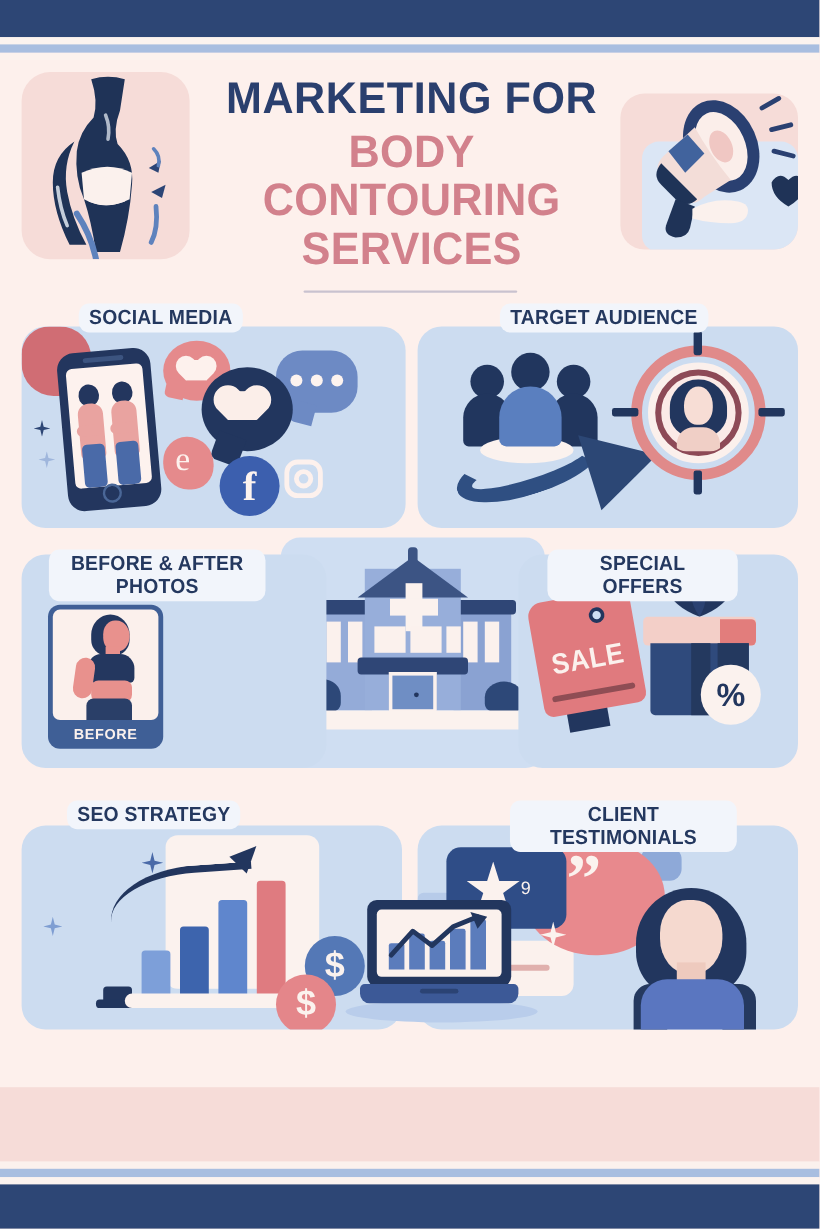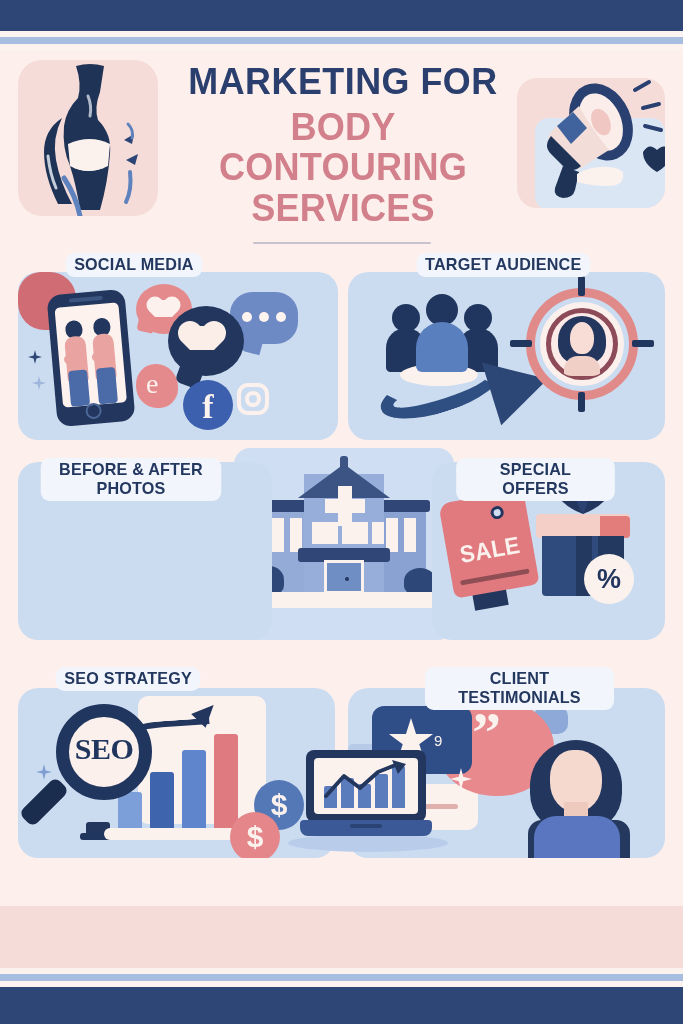--- a/index.html
+++ b/index.html
@@ -500,20 +500,34 @@
       <div class="cl-door">
           <i></i>
         </div>
       <div class="bush" style="left:-8px; top:110px; width:30px; height:28px;"></div>
       <div class="bush" style="right:-10px; top:112px; width:32px; height:26px;"></div>
       <div class="cl-ground"></div>
     </div>
   </div>
 
   <div class="panel" id="panel-ba">
+    <div class="ba-card left">
+      <div class="ba-img">
+        <div class="woman">
+          <div class="hair"></div>
+            <div class="face"></div>
+            <div class="neck"></div>
+          <div class="top"></div>
+            <div class="mid"></div>
+            <div class="pant"></div>
+            <div class="arm"></div>
+        </div>
+      </div>
+      <div class="ba-cap">BEFORE</div>
+    </div>
   </div>
   <div class="panel-label" id="lbl-ba">BEFORE &amp; AFTER
 PHOTOS</div>
 
   <div class="panel" id="panel-offers">
     <div class="tag-stem"></div>
     <div class="tag-string"></div>
     <div class="sale-tag">
       <div class="hole"></div>
       <div class="txt">SALE</div>
@@ -543,25 +557,20 @@
     <div class="chart-card"></div>
     <div class="bar" style="left:68px; width:24px; height:14px; background:#22365e;"></div>
     <div class="bar" style="left:100px; width:24px; height:44px; background:#7d9fd9;"></div>
     <div class="bar" style="left:132px; width:24px; height:64px; background:#3d64ad;"></div>
     <div class="bar" style="left:164px; width:24px; height:86px; background:#5f86cd;"></div>
     <div class="bar" style="left:196px; width:24px; height:102px; background:#df7b80;"></div>
     <div class="bar-base"></div>
     <div class="uparrow-line"></div>
     <div class="arrowhead"></div>
 
-    <div class="mag">
-      <div class="handle"></div>
-      <div class="lens-o"></div>
-      <div class="seo-txt">SEO</div>
-    </div>
 
     <div class="seo-line"></div>
     <div class="coin coin-blue">$</div>
     <div class="coin coin-pink">$</div>
   </div>
   <div class="panel-label" id="lbl-seo">SEO STRATEGY</div>
 
   <div class="panel" id="panel-testi">
     <div class="small-bubble sb1"></div>
     <div class="small-bubble sb2"></div>

